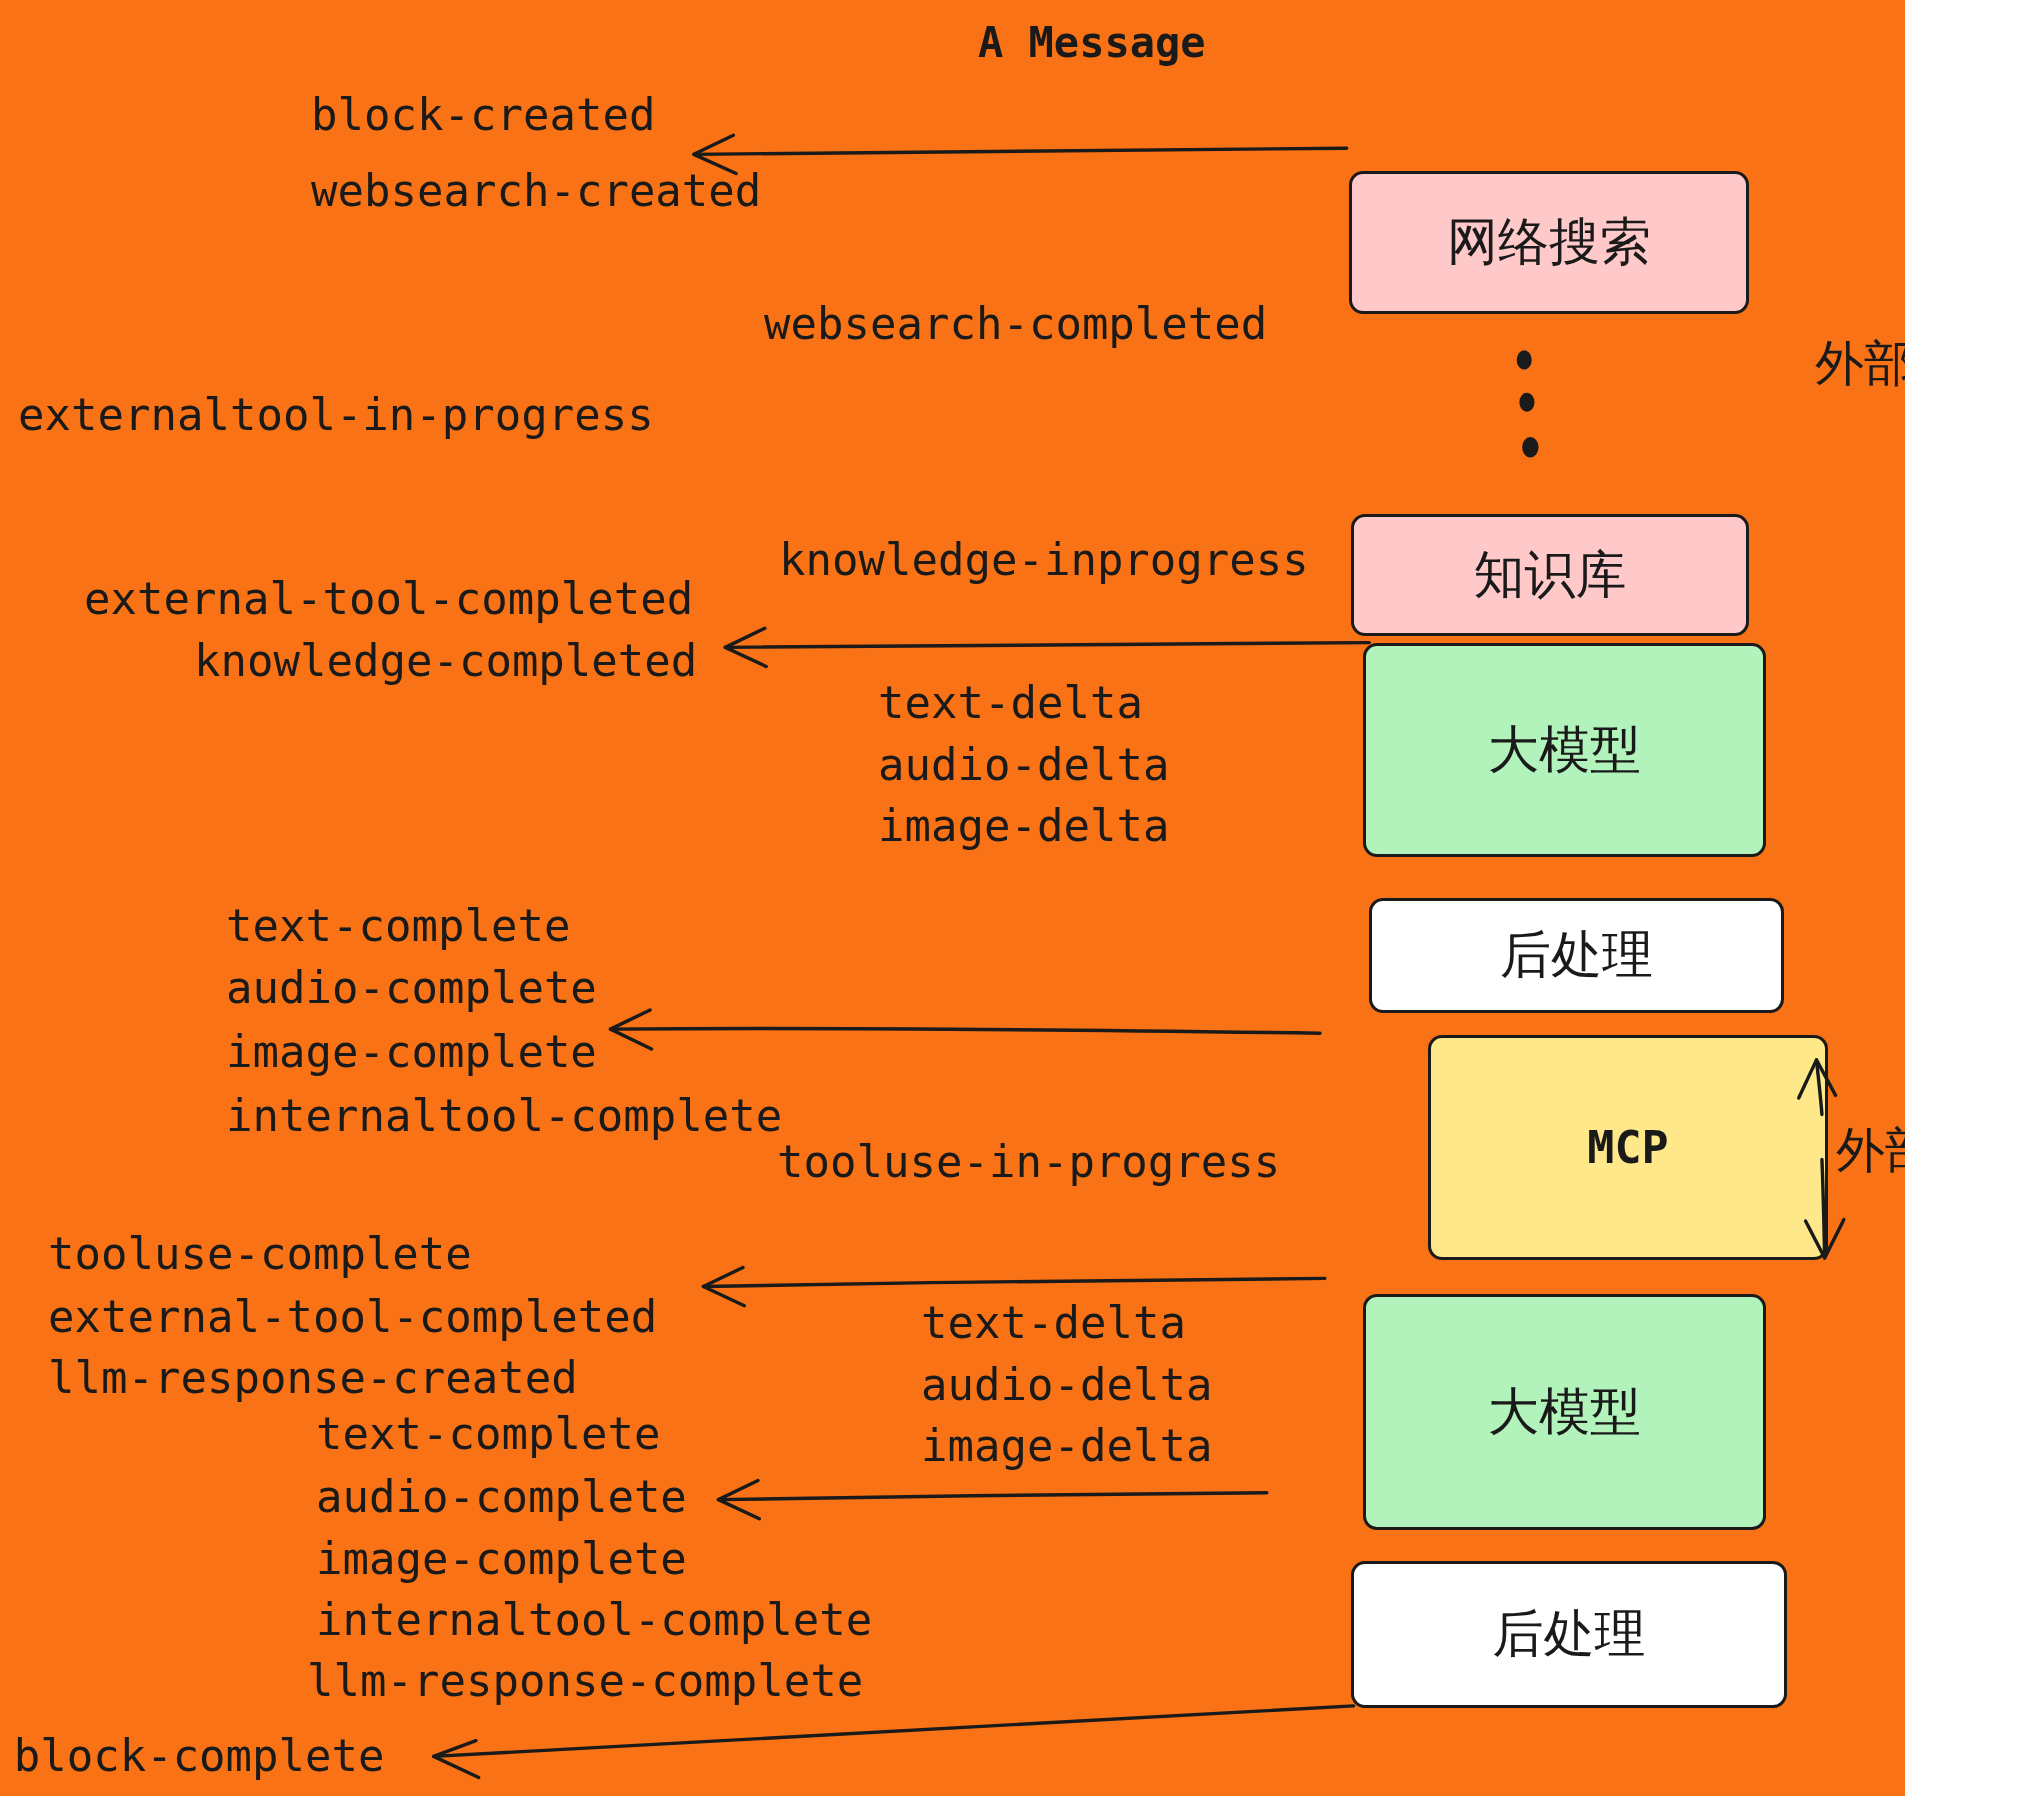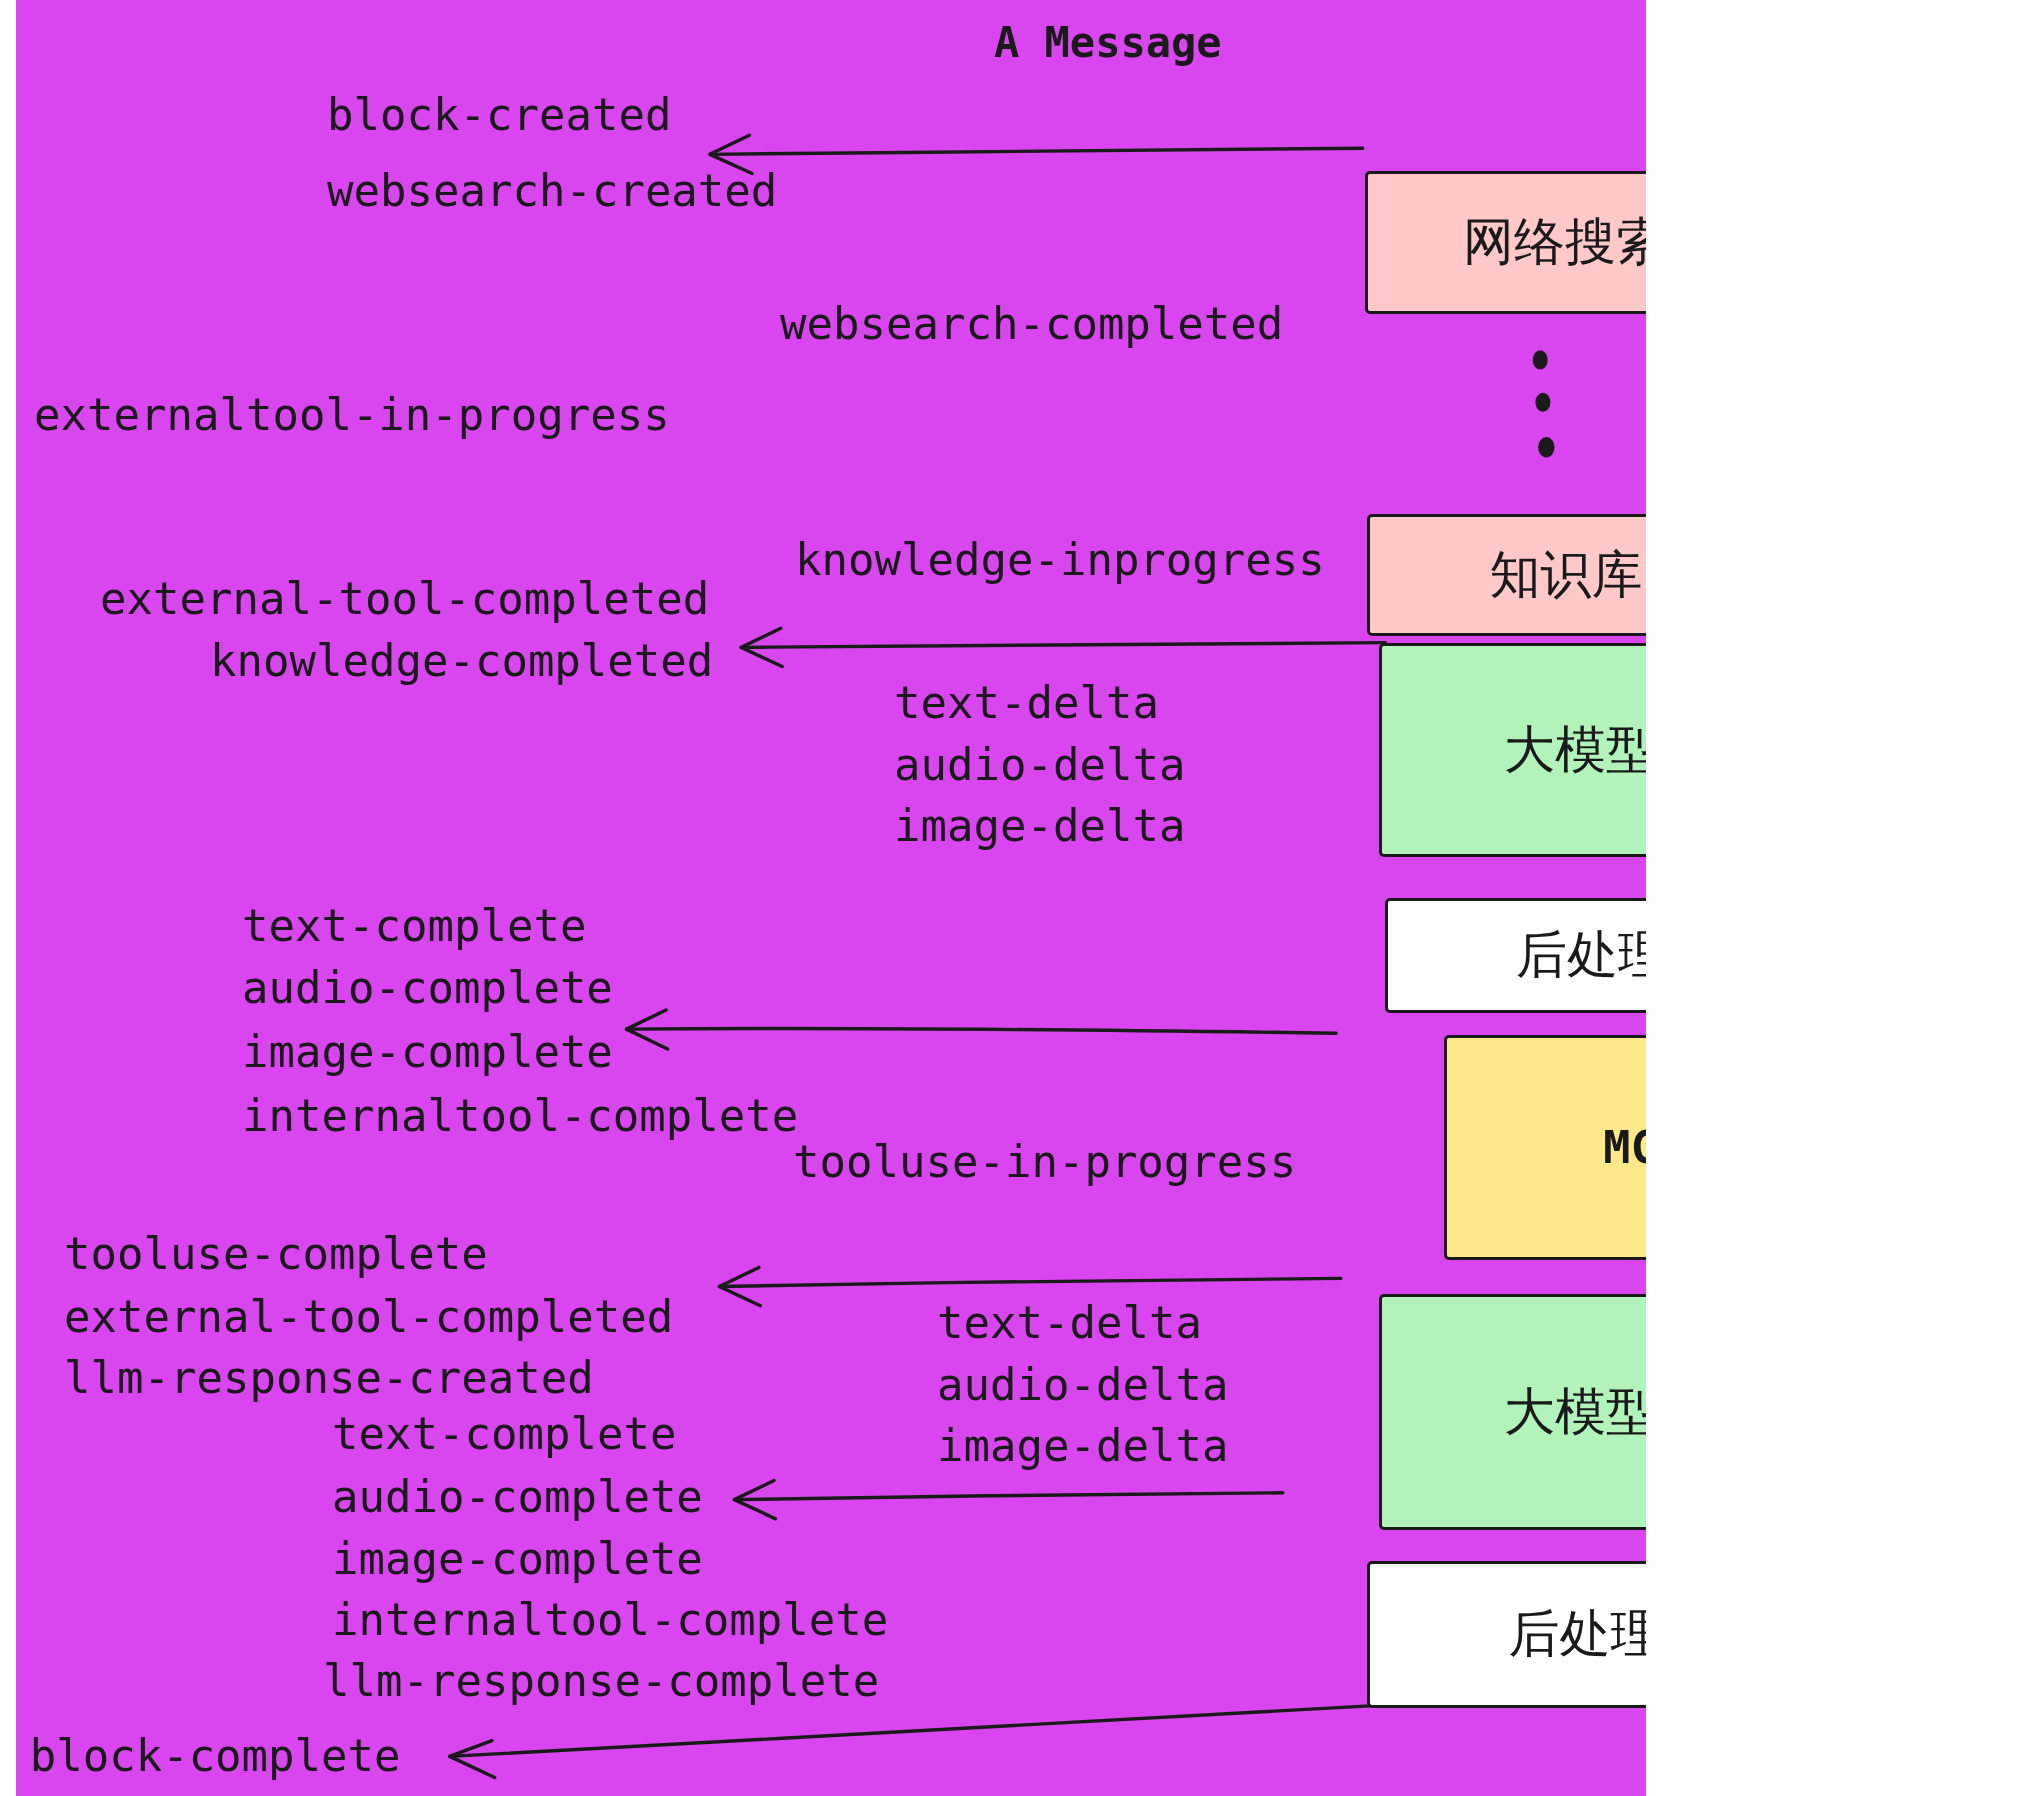--- a/index.html
+++ b/index.html
@@ -1,24 +1,23 @@
 <!DOCTYPE html>
 <html style="font-size:11px"><head>
 <meta charset="utf-8">
 <style>
   html,body{margin:0;padding:0;background:#ffffff;}
   #stage{
     position:relative;
-    width:1630px;
+    width:1905px;
     height:1796px;
-    background:#d946ef;
+    background:#f97316;
     font-family:"DejaVu Sans Mono", monospace;
     color:#1a1a1a;
     overflow:hidden;
-    margin-left:16px;
   }
   .ev{
     position:absolute;
     font-family:"DejaVu Sans Mono", monospace;
     font-size:44px;
     line-height:1.05;
     white-space:nowrap;
     color:#1a1a1a;
   }
   .title{
@@ -26,21 +25,21 @@
     font-family:"DejaVu Sans Mono", monospace;
     font-size:42px;
     font-weight:bold;
     white-space:nowrap;
     color:#1a1a1a;
   }
   .box{
     position:absolute;
     box-sizing:border-box;
     border:3.4px solid #1a1a1a;
-    border-radius:5px;
+    border-radius:14px;
     display:flex;
     align-items:center;
     justify-content:center;
     background:#ffffff;
   }
   .box .lbl{
     font-family:"Liberation Sans", "DejaVu Sans", sans-serif;
     font-size:51px;
     color:#1a1a1a;
     white-space:nowrap;

